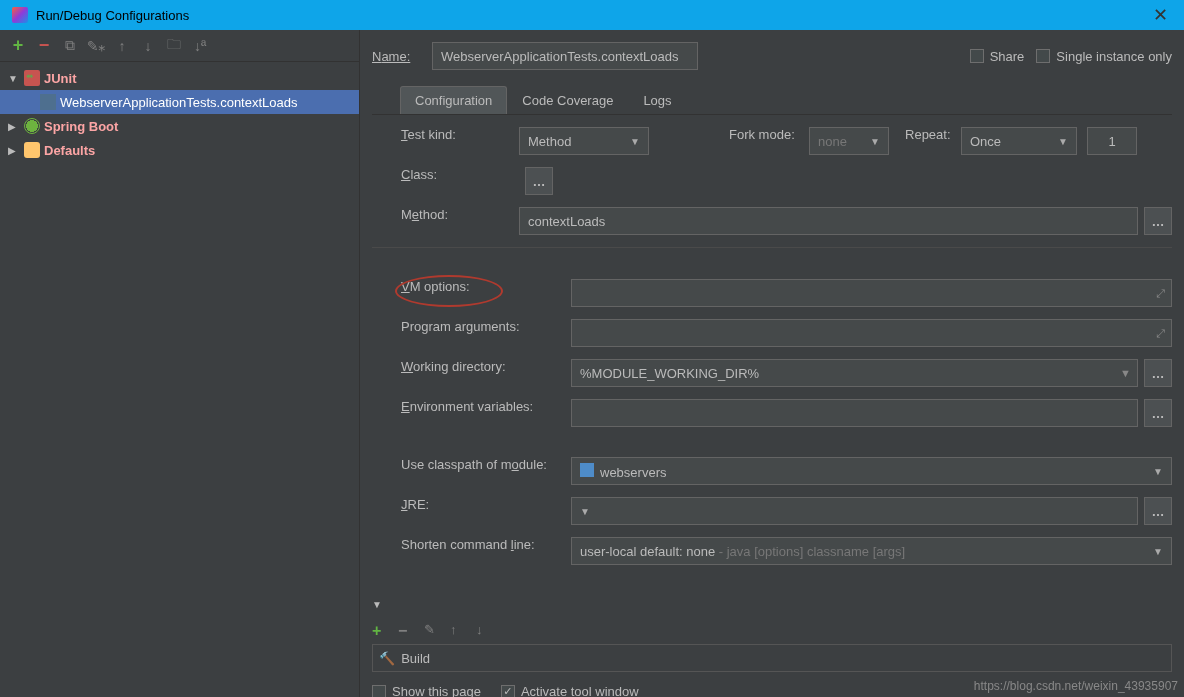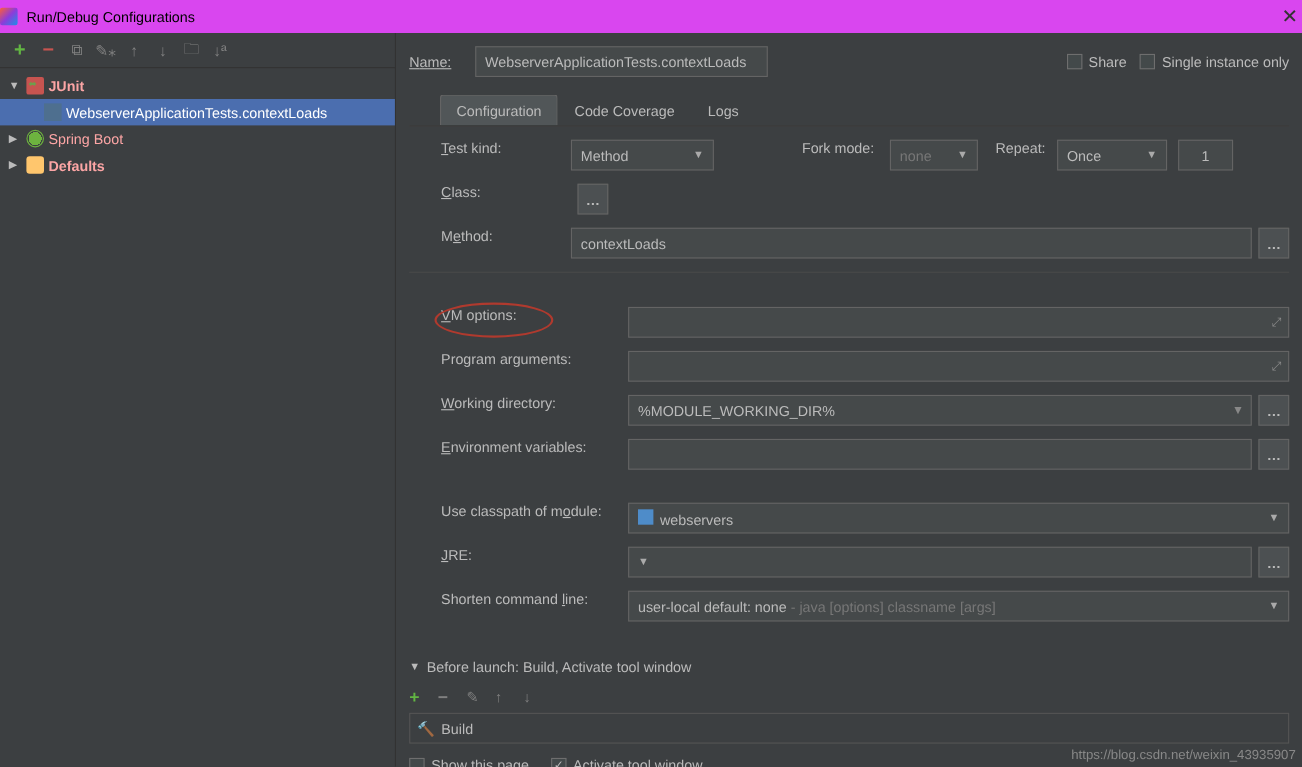--- a/index.html
+++ b/index.html
@@ -1,17 +1,17 @@
 <!DOCTYPE html>
 <html><head>
 <meta charset="utf-8">
 <style>
 * { box-sizing: border-box; margin: 0; padding: 0; font-family: "Segoe UI", Arial, sans-serif; font-size: 13px; }
 body { background: #3c3f41; color: #bbbbbb; width: 1184px; height: 697px; overflow: hidden; position: relative; }
-.titlebar { background: #d946ef; height: 30px; display: flex; align-items: center; padding: 0 0; color: #000; }
+.titlebar { background: #0ea5e9; height: 30px; display: flex; align-items: center; padding: 0 12px; color: #000; }
 .titlebar .app-icon { width: 16px; height: 16px; background: linear-gradient(135deg,#fc5f38,#8d3bda,#1b90e8); border-radius: 2px; margin-right: 8px; }
 .titlebar .title { flex: 1; font-weight: 500; }
 .titlebar .close { font-size: 18px; color: #333; cursor: pointer; padding: 0 4px; }
 .dialog-body { display: flex; height: calc(100% - 30px); background: #3c3f41; }
 .left-panel { width: 360px; background: #3c3f41; border-right: 1px solid #323232; display: flex; flex-direction: column; }
 .toolbar { height: 32px; display: flex; align-items: center; gap: 10px; padding: 0 10px; border-bottom: 1px solid #323232; }
 .toolbar .tb-icon { width: 16px; height: 16px; display: flex; align-items: center; justify-content: center; font-size: 14px; color: #808080; cursor: pointer; }
 .toolbar .plus { color: #62b543; font-weight: bold; font-size: 18px; }
 .toolbar .minus { color: #c75450; font-weight: bold; font-size: 18px; }
 .tree { padding: 4px 0; }
@@ -90,21 +90,21 @@
         <span class="cfg-icon junit-icon"></span>
         <span class="label" style="font-weight:bold">JUnit</span>
       </div>
       <div class="tree-row selected" style="padding-left:36px">
         <span class="cfg-icon" style="background:#4e6f8f"></span>
         <span class="label">WebserverApplicationTests.contextLoads</span>
       </div>
       <div class="tree-row">
         <span class="arrow">▶</span>
         <span class="cfg-icon spring-icon"></span>
-        <span class="label" style="font-weight:normal">Spring Boot</span>
+        <span class="label" style="font-weight:bold">Spring Boot</span>
       </div>
       <div class="tree-row">
         <span class="arrow">▶</span>
         <span class="cfg-icon defaults-icon"></span>
         <span class="label" style="font-weight:bold">Defaults</span>
       </div>
     </div>
   </div>
 
   <div class="right-panel">
@@ -137,21 +137,21 @@
           <span class="sel-arrow">▼</span>
         </div>
         <div style="width:80px"></div>
         <span style="width:80px"><span class="ul">F</span>ork mode:</span>
         <div class="ctrl-select muted" style="width:80px">
           <span class="muted">none</span>
           <span class="sel-arrow">▼</span>
         </div>
         <div style="width:16px"></div>
         <span style="width:56px">R<span class="ul">e</span>peat:</span>
-        <div class="ctrl-select" style="width:100px">
+        <div class="ctrl-select" style="width:116px">
           <span>Once</span>
           <span class="sel-arrow">▼</span>
         </div>
         <div style="width:10px"></div>
         <input class="ctrl-input" style="width: 50px; text-align: center;" value="1">
       </div>
 
       <div class="form-row">
         <span class="flabel" style="width:118px"><span class="ul">C</span>lass:</span>
         <div class="side-btn">…</div>
@@ -221,21 +221,20 @@
           <span><span>user-local default: none </span><span class="muted">- java [options] classname [args]</span></span>
           <span class="sel-arrow">▼</span>
         </div>
       </div>
 
     </div>
 
     <div class="before-launch">
       <div class="bl-header">
         <span class="tri">▼</span>
-        <span><span class="ul">B</span>efore launch: Build, Activate tool window</span>
       </div>
       <div class="bl-toolbar">
         <span class="tb-icon plus">+</span>
         <span class="tb-icon minus">−</span>
         <span class="tb-icon">✎</span>
         <span class="tb-icon">↑</span>
         <span class="tb-icon">↓</span>
       </div>
       <div class="bl-list">
         <span class="hammer">🔨</span>

